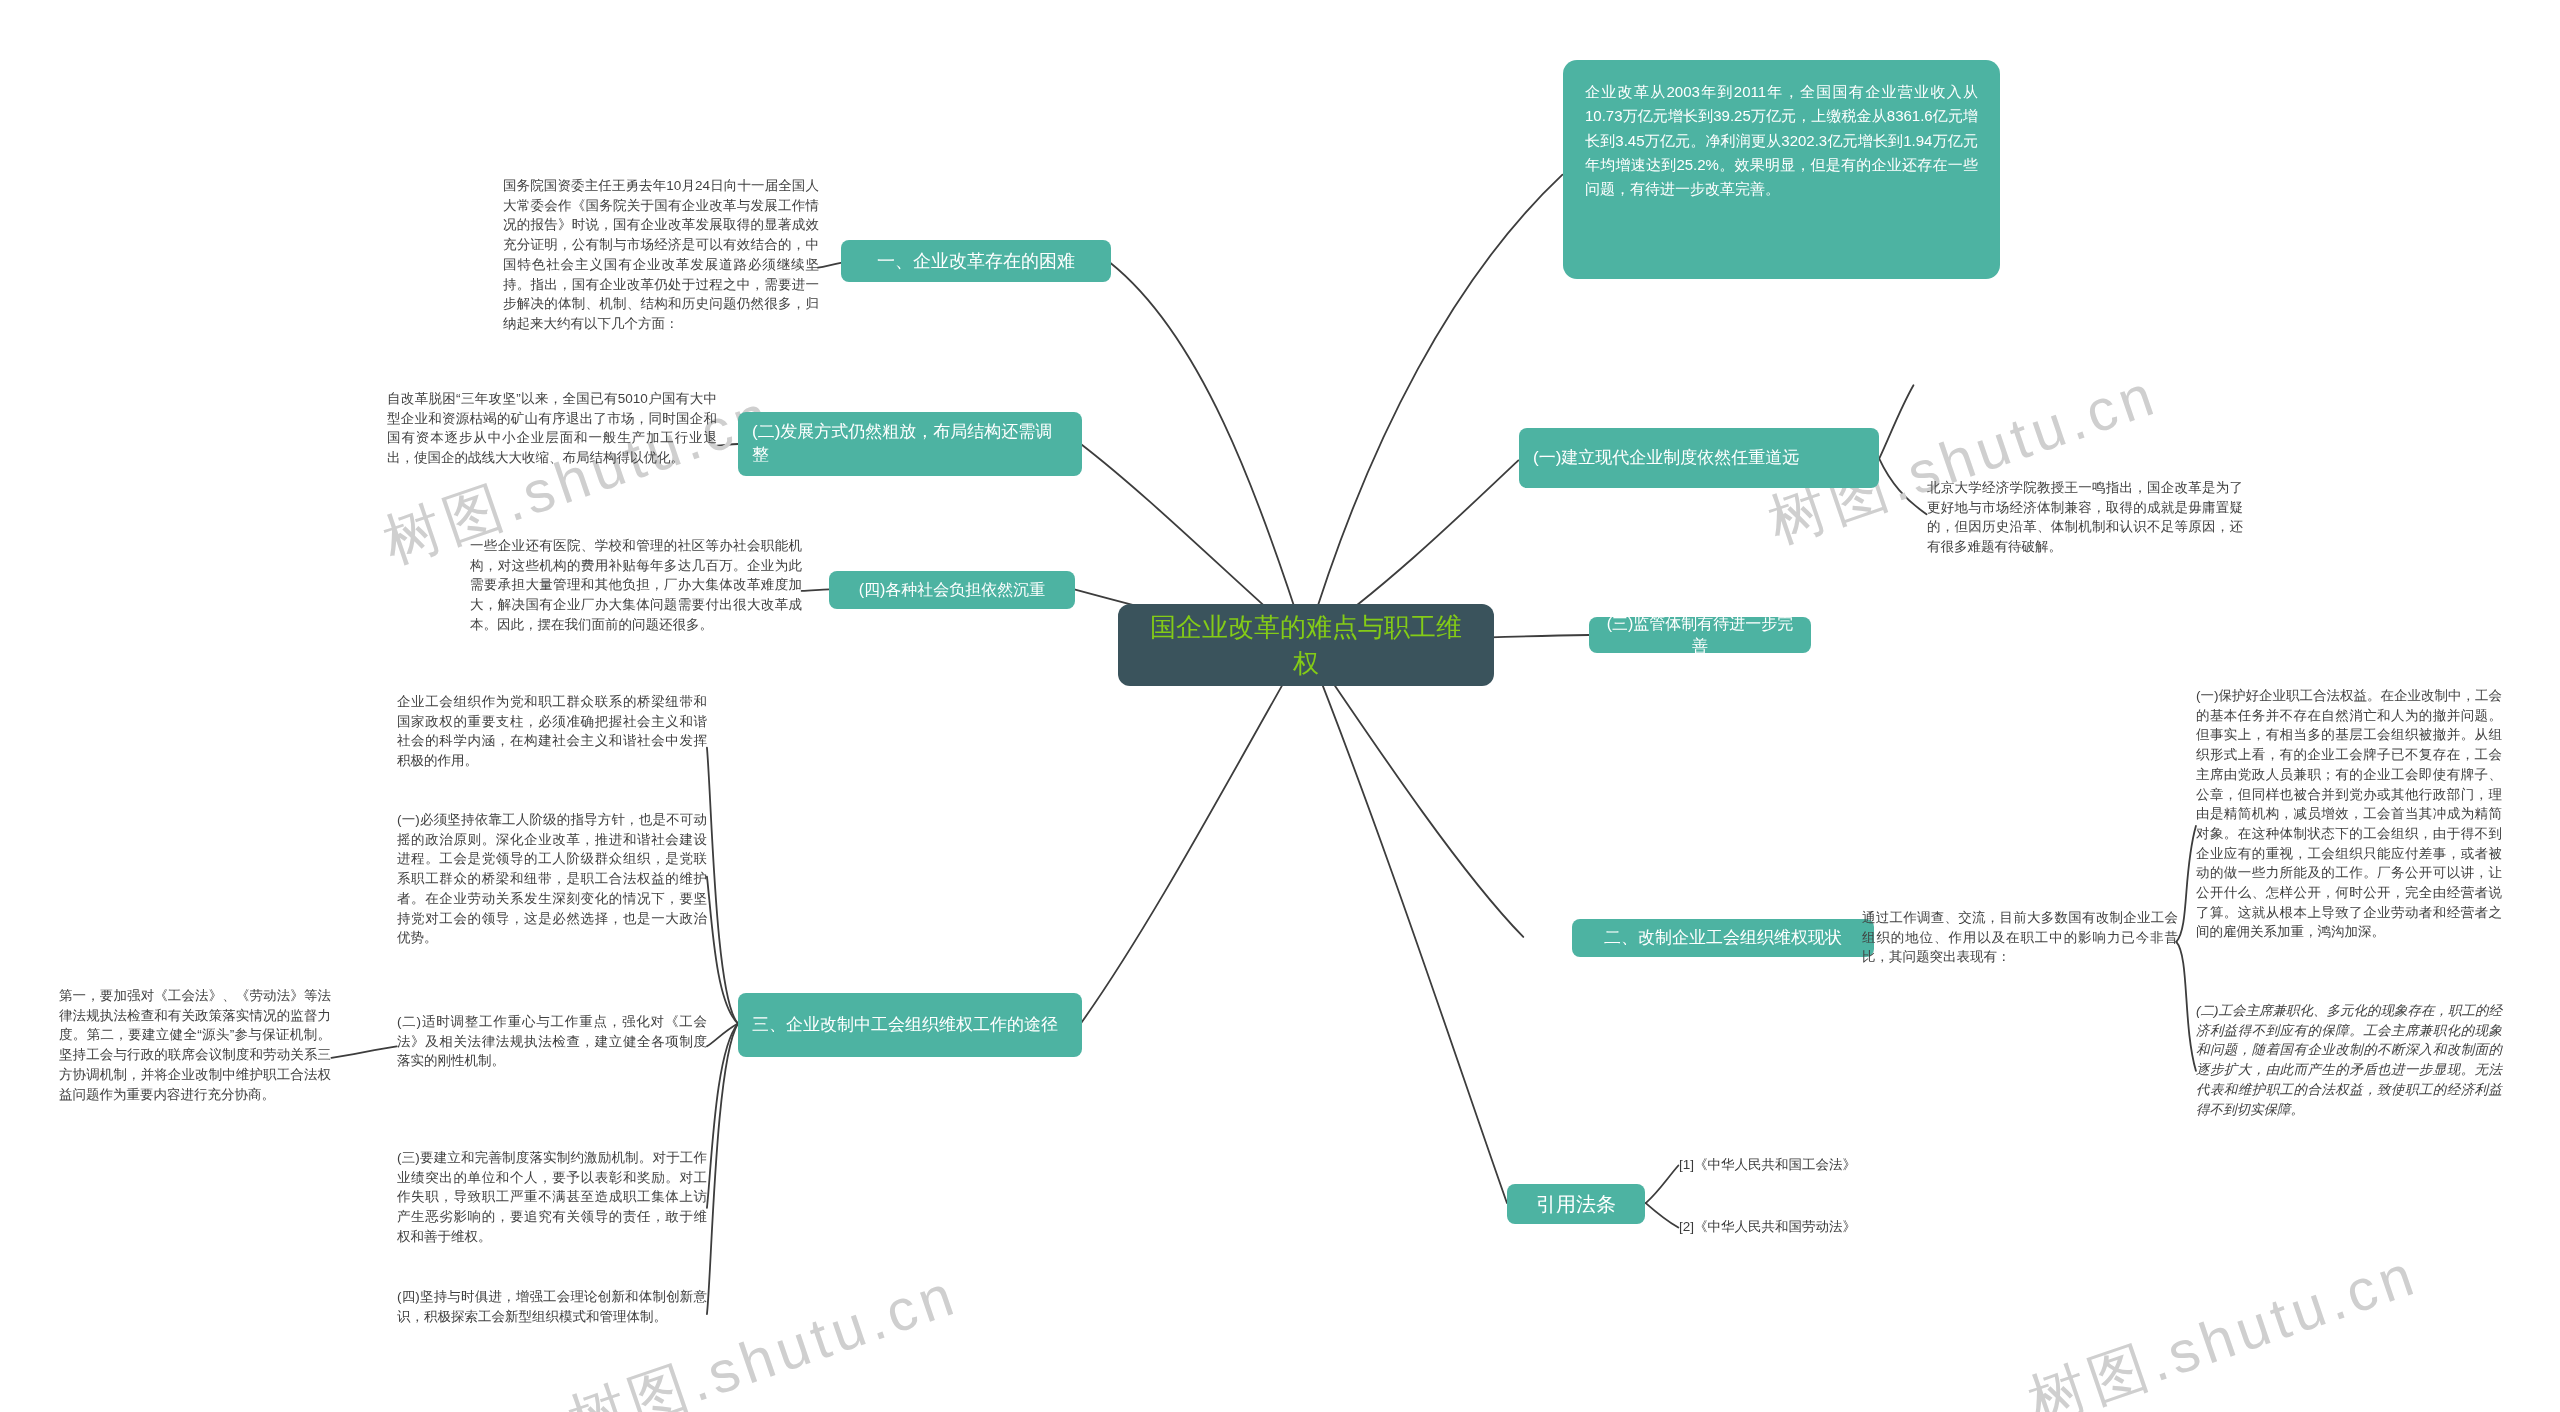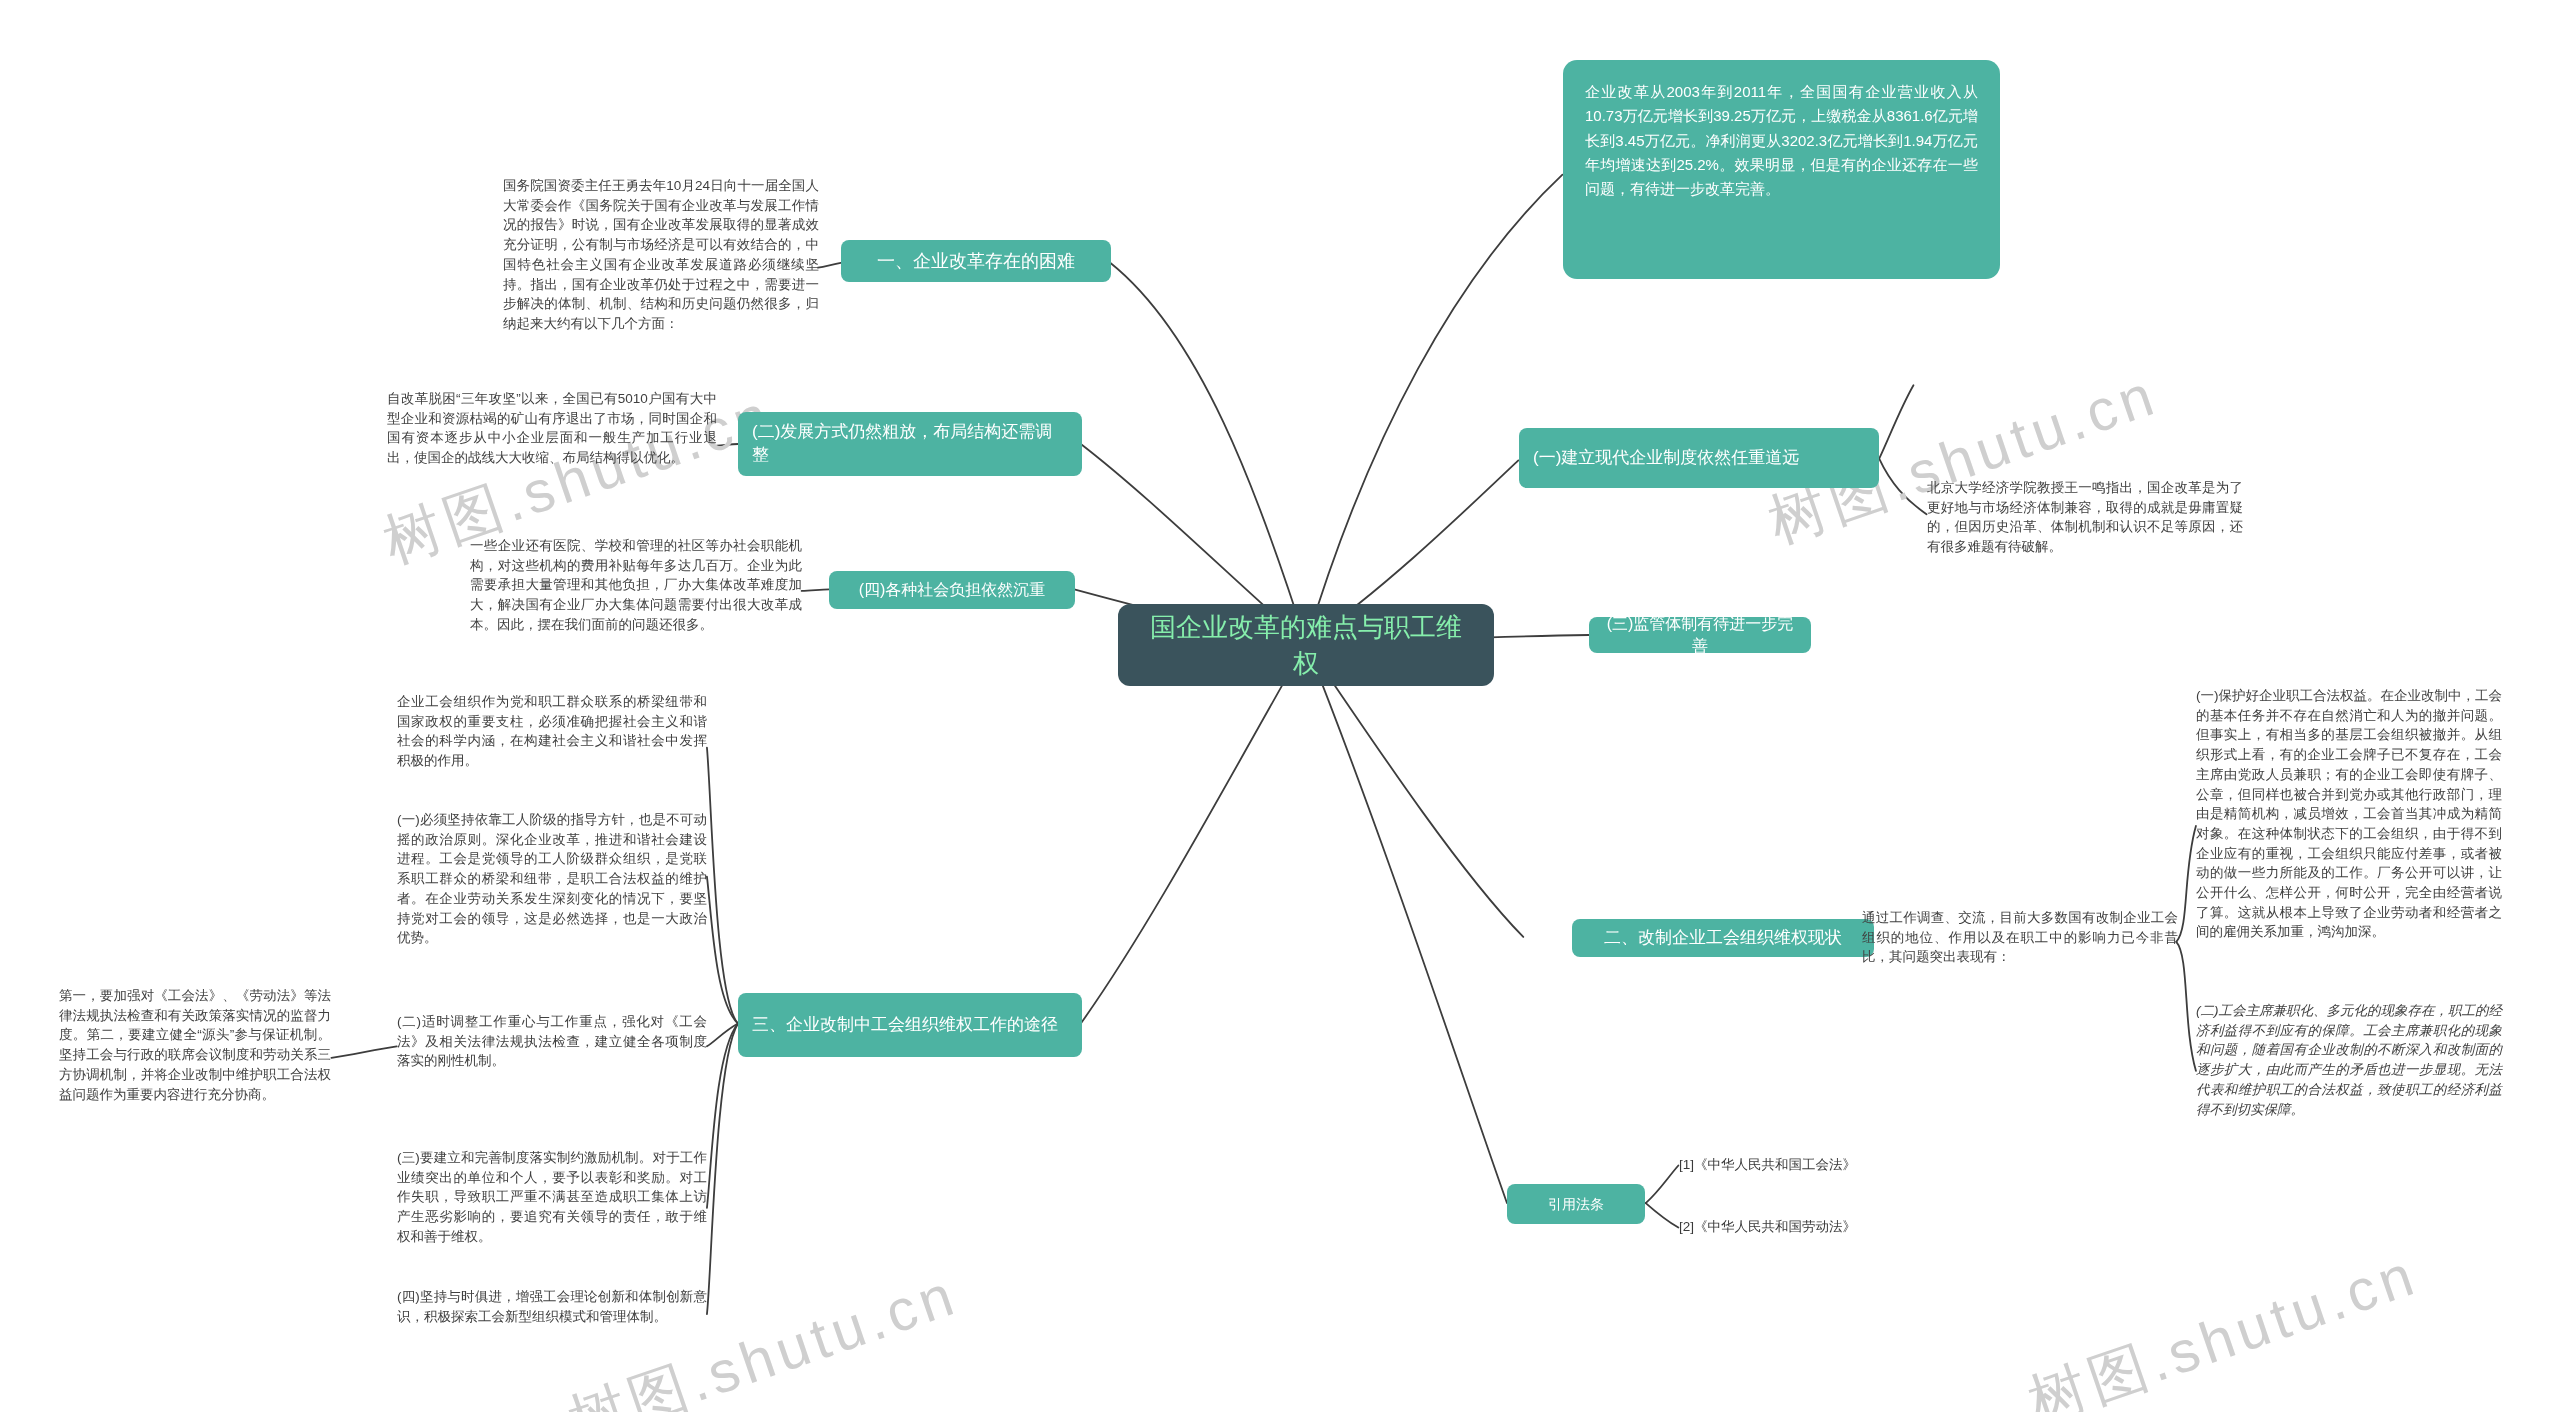--- a/index.html
+++ b/index.html
@@ -8,21 +8,21 @@
   .canvas { position:relative; width:2560px; height:1412px; background:#ffffff; overflow:hidden; }
   .links { position:absolute; left:0; top:0; width:100%; height:100%; }
   .links path { fill:none; stroke:#3d3d3d; stroke-width:1.1; stroke-linecap:round; }
   .node {
     position:absolute; background:#4db3a2; color:#ffffff; border-radius:8px;
     display:flex; align-items:center; justify-content:center;
     text-align:center; line-height:1.35; padding:6px 14px; cursor:pointer;
   }
   .node.left { justify-content:flex-start; text-align:left; }
   .center-node {
-    position:absolute; background:#3a535c; color:#86efac; border-radius:12px;
+    position:absolute; background:#3a535c; color:#84cc16; border-radius:12px;
     display:flex; align-items:center; justify-content:center; text-align:center;
     font-size:26px; line-height:1.4; padding:8px 24px; cursor:pointer;
   }
   .stats {
     position:absolute; background:#4db3a2; color:#ffffff; border-radius:14px;
     padding:20px 22px; font-size:15px; line-height:1.62; text-align:justify; cursor:pointer;
   }
   .txt {
     position:absolute; color:#404040; font-size:13.5px; line-height:1.46;
     text-align:justify; cursor:pointer;
@@ -94,17 +94,17 @@
   <div class="txt" style="left:2196px; top:1001px; width:306px;font-style:italic;">(二)工会主席兼职化、多元化的现象存在，职工的经济利益得不到应有的保障。工会主席兼职化的现象和问题，随着国有企业改制的不断深入和改制面的逐步扩大，由此而产生的矛盾也进一步显现。无法代表和维护职工的合法权益，致使职工的经济利益得不到切实保障。</div>
 
   <div class="node left" style="left:738px; top:993px; width:344px; height:64px; font-size:17px;">三、企业改制中工会组织维权工作的途径</div>
   <div class="txt" style="left:397px; top:692px; width:310px;">企业工会组织作为党和职工群众联系的桥梁纽带和国家政权的重要支柱，必须准确把握社会主义和谐社会的科学内涵，在构建社会主义和谐社会中发挥积极的作用。</div>
   <div class="txt" style="left:397px; top:810px; width:310px;">(一)必须坚持依靠工人阶级的指导方针，也是不可动摇的政治原则。深化企业改革，推进和谐社会建设进程。工会是党领导的工人阶级群众组织，是党联系职工群众的桥梁和纽带，是职工合法权益的维护者。在企业劳动关系发生深刻变化的情况下，要坚持党对工会的领导，这是必然选择，也是一大政治优势。</div>
   <div class="txt" style="left:397px; top:1012px; width:310px;">(二)适时调整工作重心与工作重点，强化对《工会法》及相关法律法规执法检查，建立健全各项制度落实的刚性机制。</div>
   <div class="txt" style="left:397px; top:1148px; width:310px;">(三)要建立和完善制度落实制约激励机制。对于工作业绩突出的单位和个人，要予以表彰和奖励。对工作失职，导致职工严重不满甚至造成职工集体上访产生恶劣影响的，要追究有关领导的责任，敢于维权和善于维权。</div>
   <div class="txt" style="left:397px; top:1287px; width:310px;">(四)坚持与时俱进，增强工会理论创新和体制创新意识，积极探索工会新型组织模式和管理体制。</div>
   <div class="txt" style="left:59px; top:986px; width:272px;">第一，要加强对《工会法》、《劳动法》等法律法规执法检查和有关政策落实情况的监督力度。第二，要建立健全“源头”参与保证机制。坚持工会与行政的联席会议制度和劳动关系三方协调机制，并将企业改制中维护职工合法权益问题作为重要内容进行充分协商。</div>
 
-  <div class="node" style="left:1507px; top:1184px; width:138px; height:40px; font-size:14px;">引用法条</div>
+  <div class="node" style="left:1507px; top:1184px; width:138px; height:40px; font-size:20px;">引用法条</div>
   <div class="ref" style="left:1679px; top:1156px;">[1]《中华人民共和国工会法》</div>
   <div class="ref" style="left:1679px; top:1218px;">[2]《中华人民共和国劳动法》</div>
 
 </div>
 
 </body></html>

